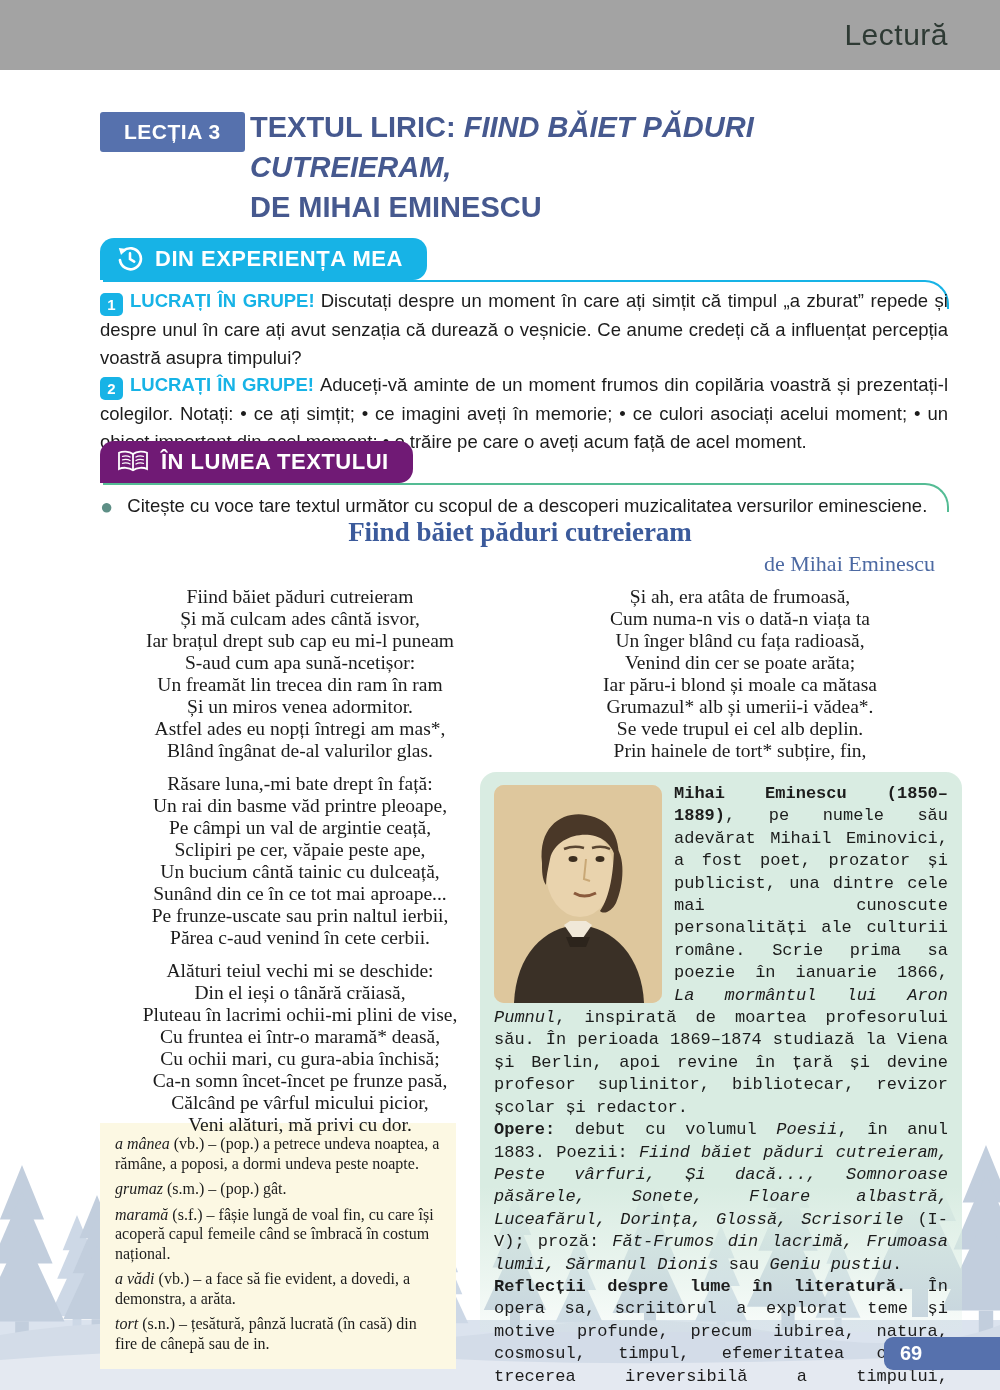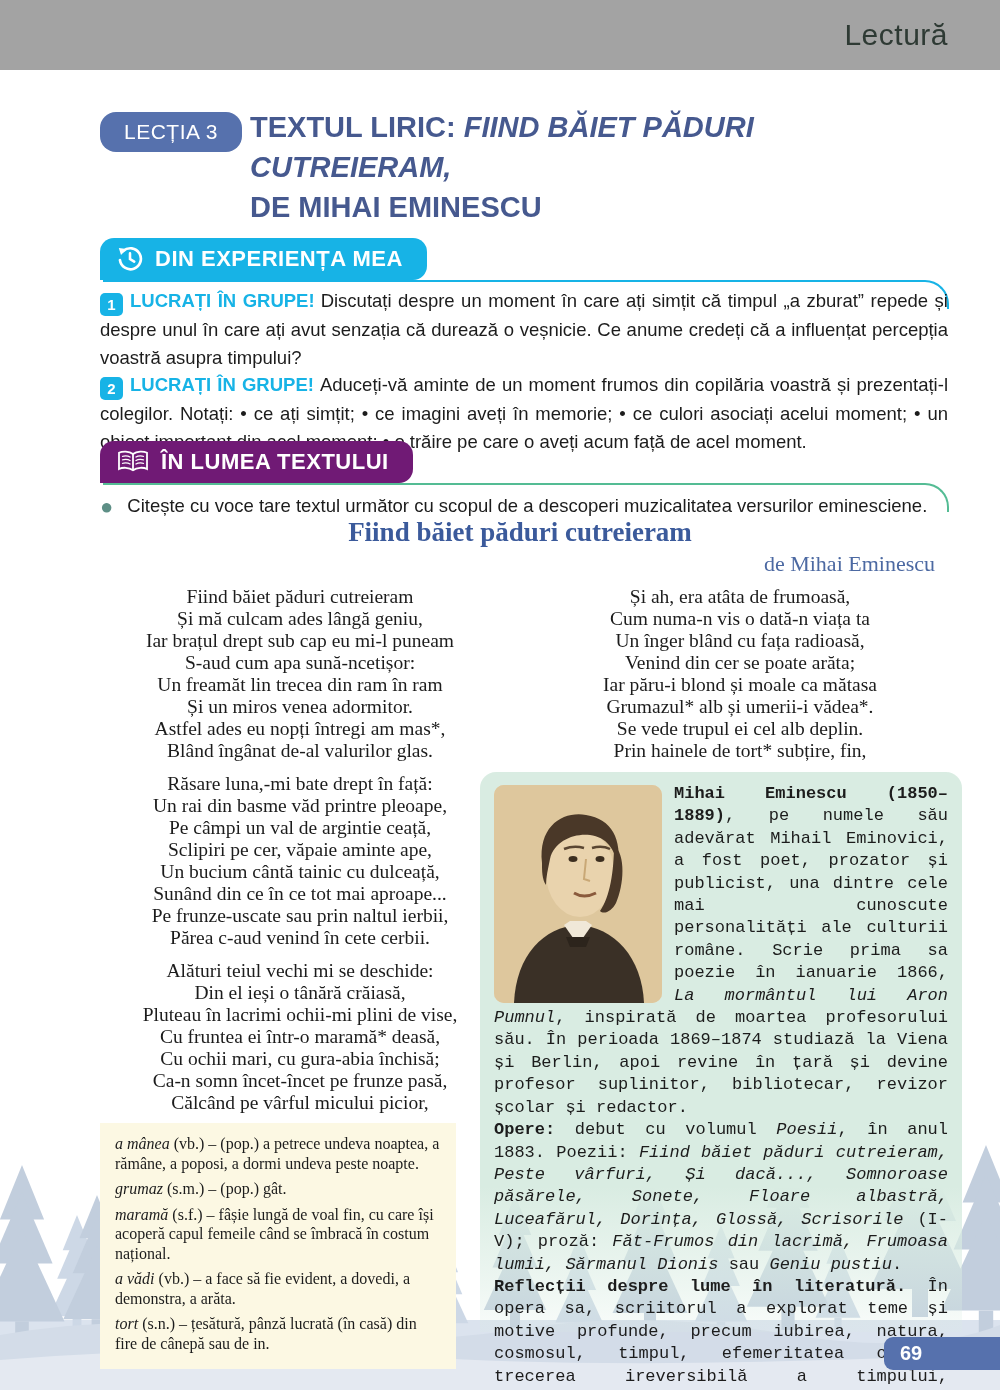--- a/index.html
+++ b/index.html
@@ -5,21 +5,21 @@
   html,body{margin:0;padding:0;background:#888;}
   .page{position:relative;width:1000px;height:1390px;background:#ffffff;overflow:hidden;
         font-family:"Liberation Sans",sans-serif;color:#1c1c1c;margin:0 auto;}
 
   
   .top-band{position:absolute;left:0;top:0;width:100%;height:70px;background:#a3a3a3;z-index:1;}
   .top-band .label{position:absolute;right:52px;top:18px;font-size:30px;color:#2e3a34;letter-spacing:.5px;}
 
   
   .lesson-badge{position:absolute;left:100px;top:112px;height:40px;padding:0 24px;background:#5671ad;
-        border-radius:16px;color:#fff;font-weight:normal;font-size:21px;line-height:40px;letter-spacing:.5px;z-index:1;}
+        border-radius:3px;color:#fff;font-weight:bold;font-size:21px;line-height:40px;letter-spacing:.5px;z-index:1;}
   .lesson-title{position:absolute;left:250px;top:107px;width:700px;font-weight:bold;font-size:29px;
         line-height:40px;color:#46598f;z-index:1;}
   .lesson-title .italic{font-style:italic;}
 
   
   .section-tab{position:absolute;left:100px;height:42px;display:inline-flex;align-items:center;gap:11px;
         padding:0 24px 0 16px;color:#fff;font-weight:bold;font-size:22px;letter-spacing:.5px;
         border-radius:14px 14px 14px 0;z-index:2;white-space:nowrap;justify-content:space-between;}
   .tab-cyan{background:#17b3e6;top:238px;}
   .tab-green{background:#701a75;top:441px;}
@@ -161,46 +161,47 @@
 
   <div class="instruction">
     <span class="bullet">●</span><span>Citește cu voce tare textul următor cu scopul de a descoperi muzicalitatea versurilor eminesciene.</span>
   </div>
 
   <div class="poem-title">Fiind băiet păduri cutreieram</div>
   <div class="poem-author">de Mihai Eminescu</div>
   <div class="poem-col poem-col-left">
       <div class="stanza">
         <div class="poem-line">Fiind băiet păduri cutreieram</div>
-        <div class="poem-line">Și mă culcam ades lângă geniu,</div>
+        <div class="poem-line">Și mă culcam ades cântă isvor,</div>
         <div class="poem-line">Iar brațul drept sub cap eu mi-l puneam</div>
         <div class="poem-line">S-aud cum apa sună-ncetișor:</div>
         <div class="poem-line">Un freamăt lin trecea din ram în ram</div>
         <div class="poem-line">Și un miros venea adormitor.</div>
         <div class="poem-line">Astfel ades eu nopți întregi am mas*,</div>
         <div class="poem-line">Blând îngânat de-al valurilor glas.</div>
       </div>
       <div class="stanza">
         <div class="poem-line">Răsare luna,-mi bate drept în față:</div>
         <div class="poem-line">Un rai din basme văd printre pleoape,</div>
         <div class="poem-line">Pe câmpi un val de argintie ceață,</div>
-        <div class="poem-line">Sclipiri pe cer, văpaie aminte ape,</div>
+        <div class="poem-line">Sclipiri pe cer, văpaie peste ape,</div>
         <div class="poem-line">Un bucium cântă tainic cu dulceață,</div>
         <div class="poem-line">Sunând din ce în ce tot mai aproape...</div>
         <div class="poem-line">Pe frunze-uscate sau prin naltul ierbii,</div>
         <div class="poem-line">Părea c-aud venind în cete cerbii.</div>
       </div>
       <div class="stanza">
         <div class="poem-line">Alături teiul vechi mi se deschide:</div>
         <div class="poem-line">Din el ieși o tânără crăiasă,</div>
         <div class="poem-line">Pluteau în lacrimi ochii-mi plini de vise,</div>
         <div class="poem-line">Cu fruntea ei într-o maramă* deasă,</div>
         <div class="poem-line">Cu ochii mari, cu gura-abia închisă;</div>
         <div class="poem-line">Ca-n somn încet-încet pe frunze pasă,</div>
         <div class="poem-line">Călcând pe vârful micului picior,</div>
+        <div class="poem-line">Veni alături, mă privi cu dor.</div>
       </div>
     </div>
   <div class="poem-col poem-col-right">
       <div class="stanza">
         <div class="poem-line">Și ah, era atâta de frumoasă,</div>
         <div class="poem-line">Cum numa-n vis o dată-n viața ta</div>
         <div class="poem-line">Un înger blând cu fața radioasă,</div>
         <div class="poem-line">Venind din cer se poate arăta;</div>
         <div class="poem-line">Iar păru-i blond și moale ca mătasa</div>
         <div class="poem-line">Grumazul* alb și umerii-i vădea*.</div>

